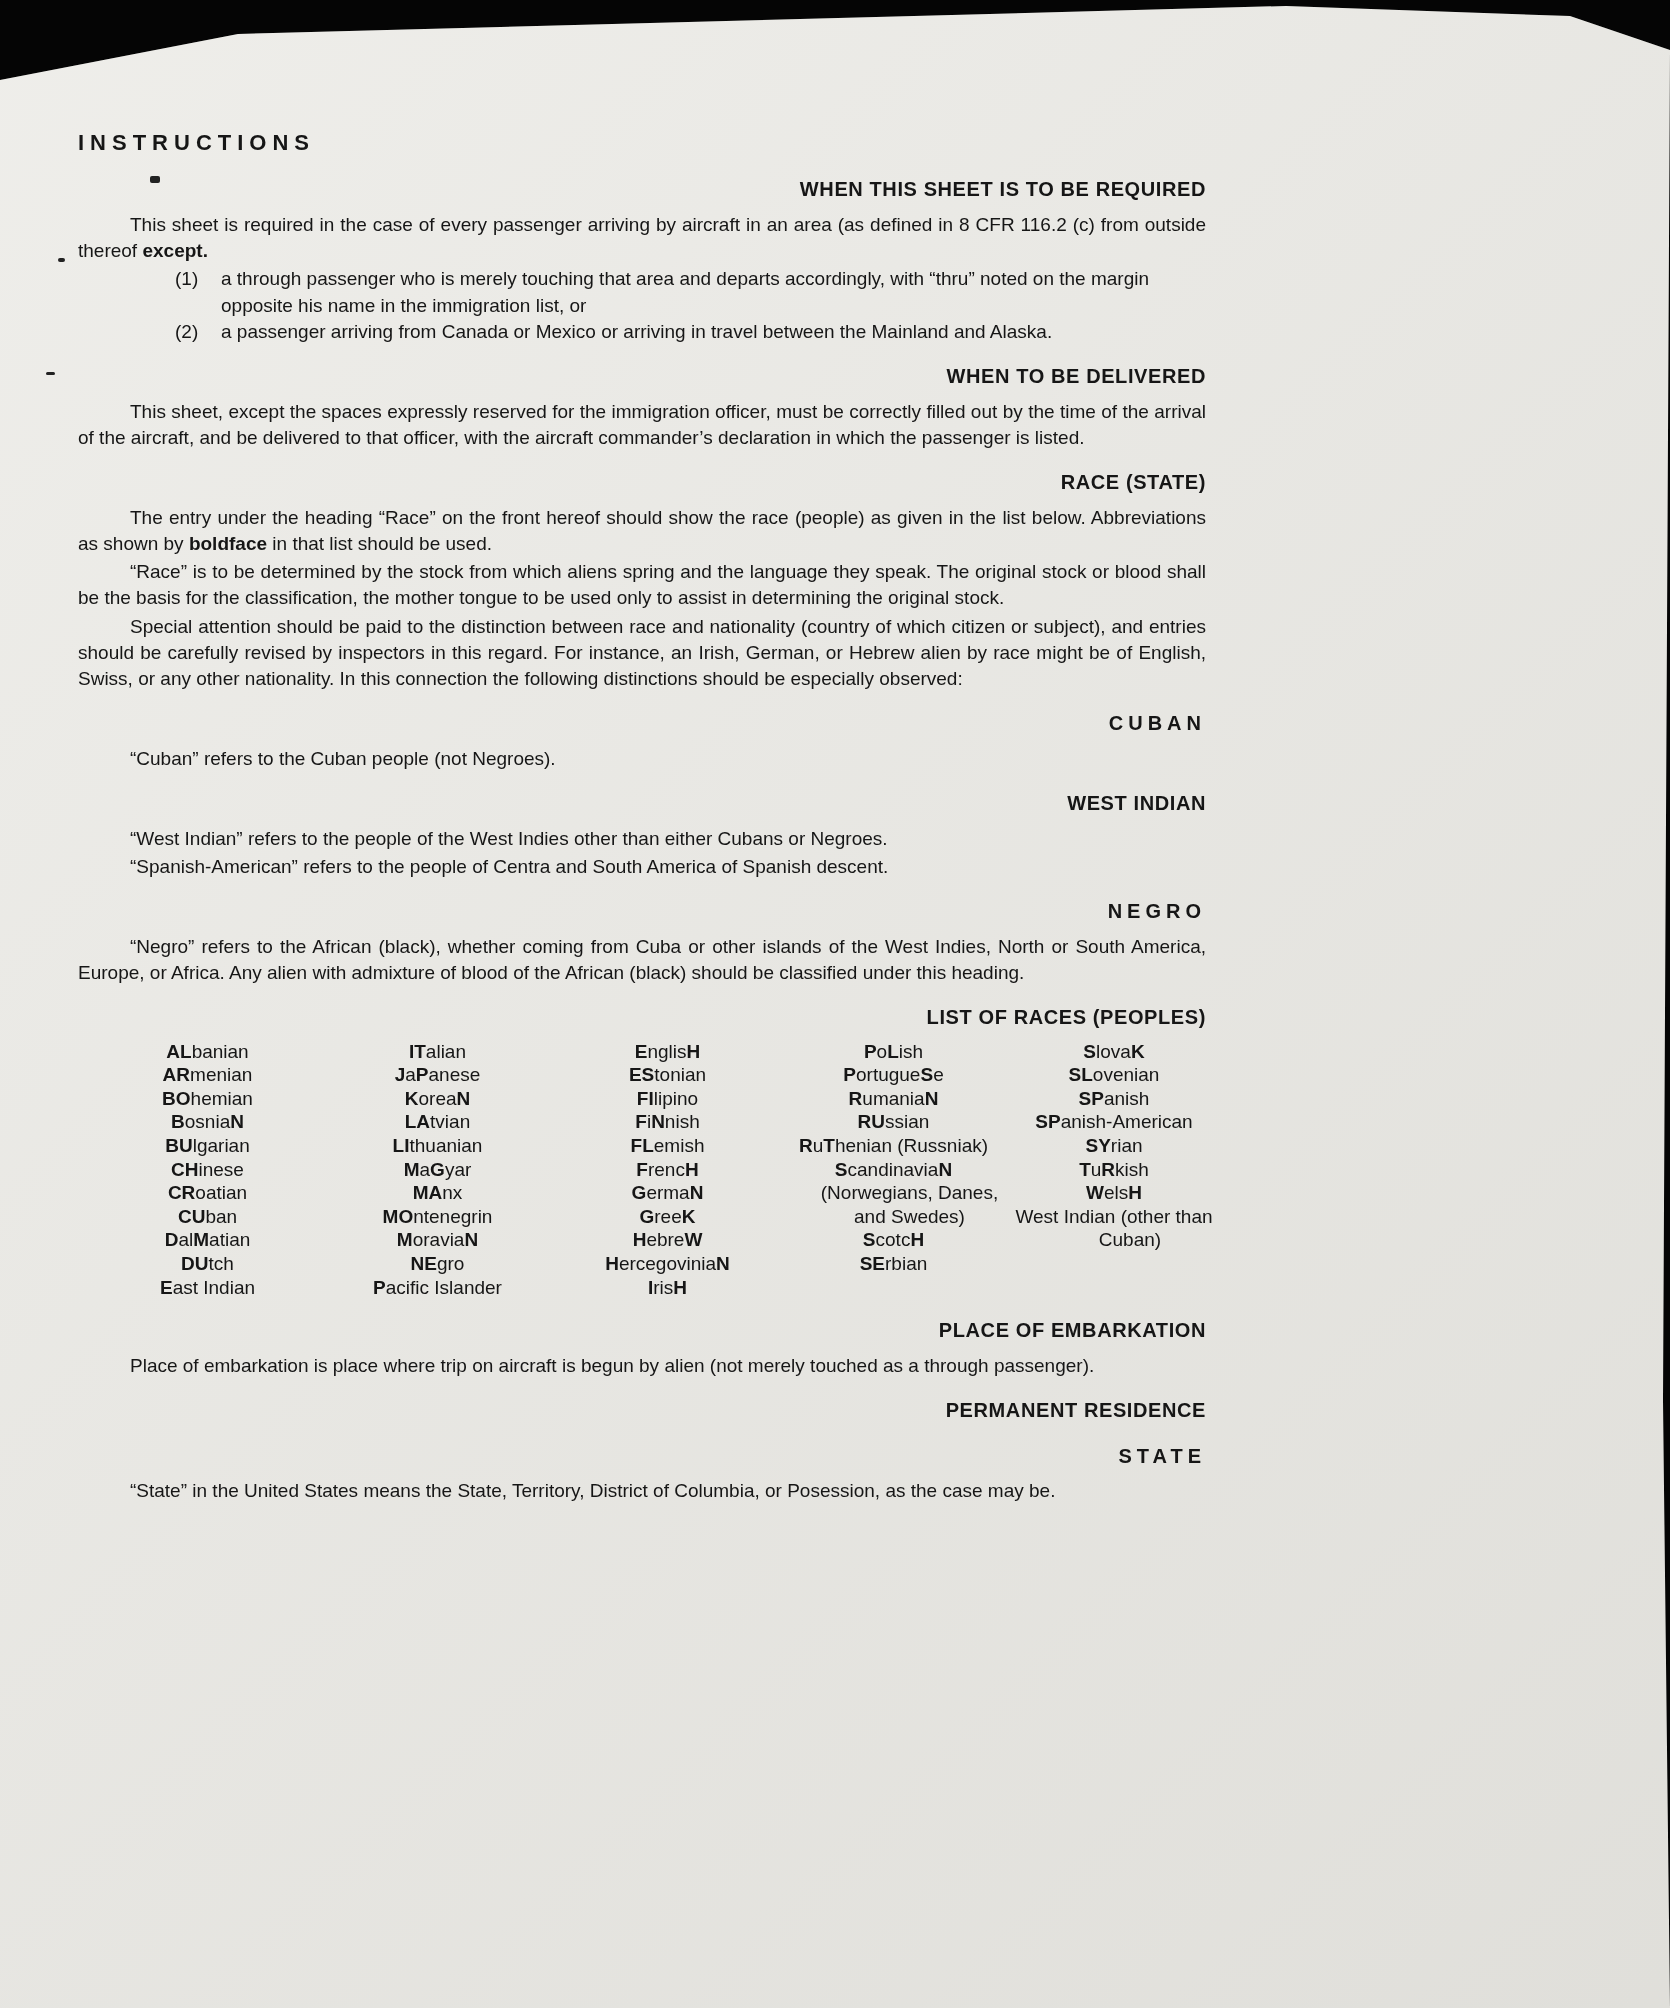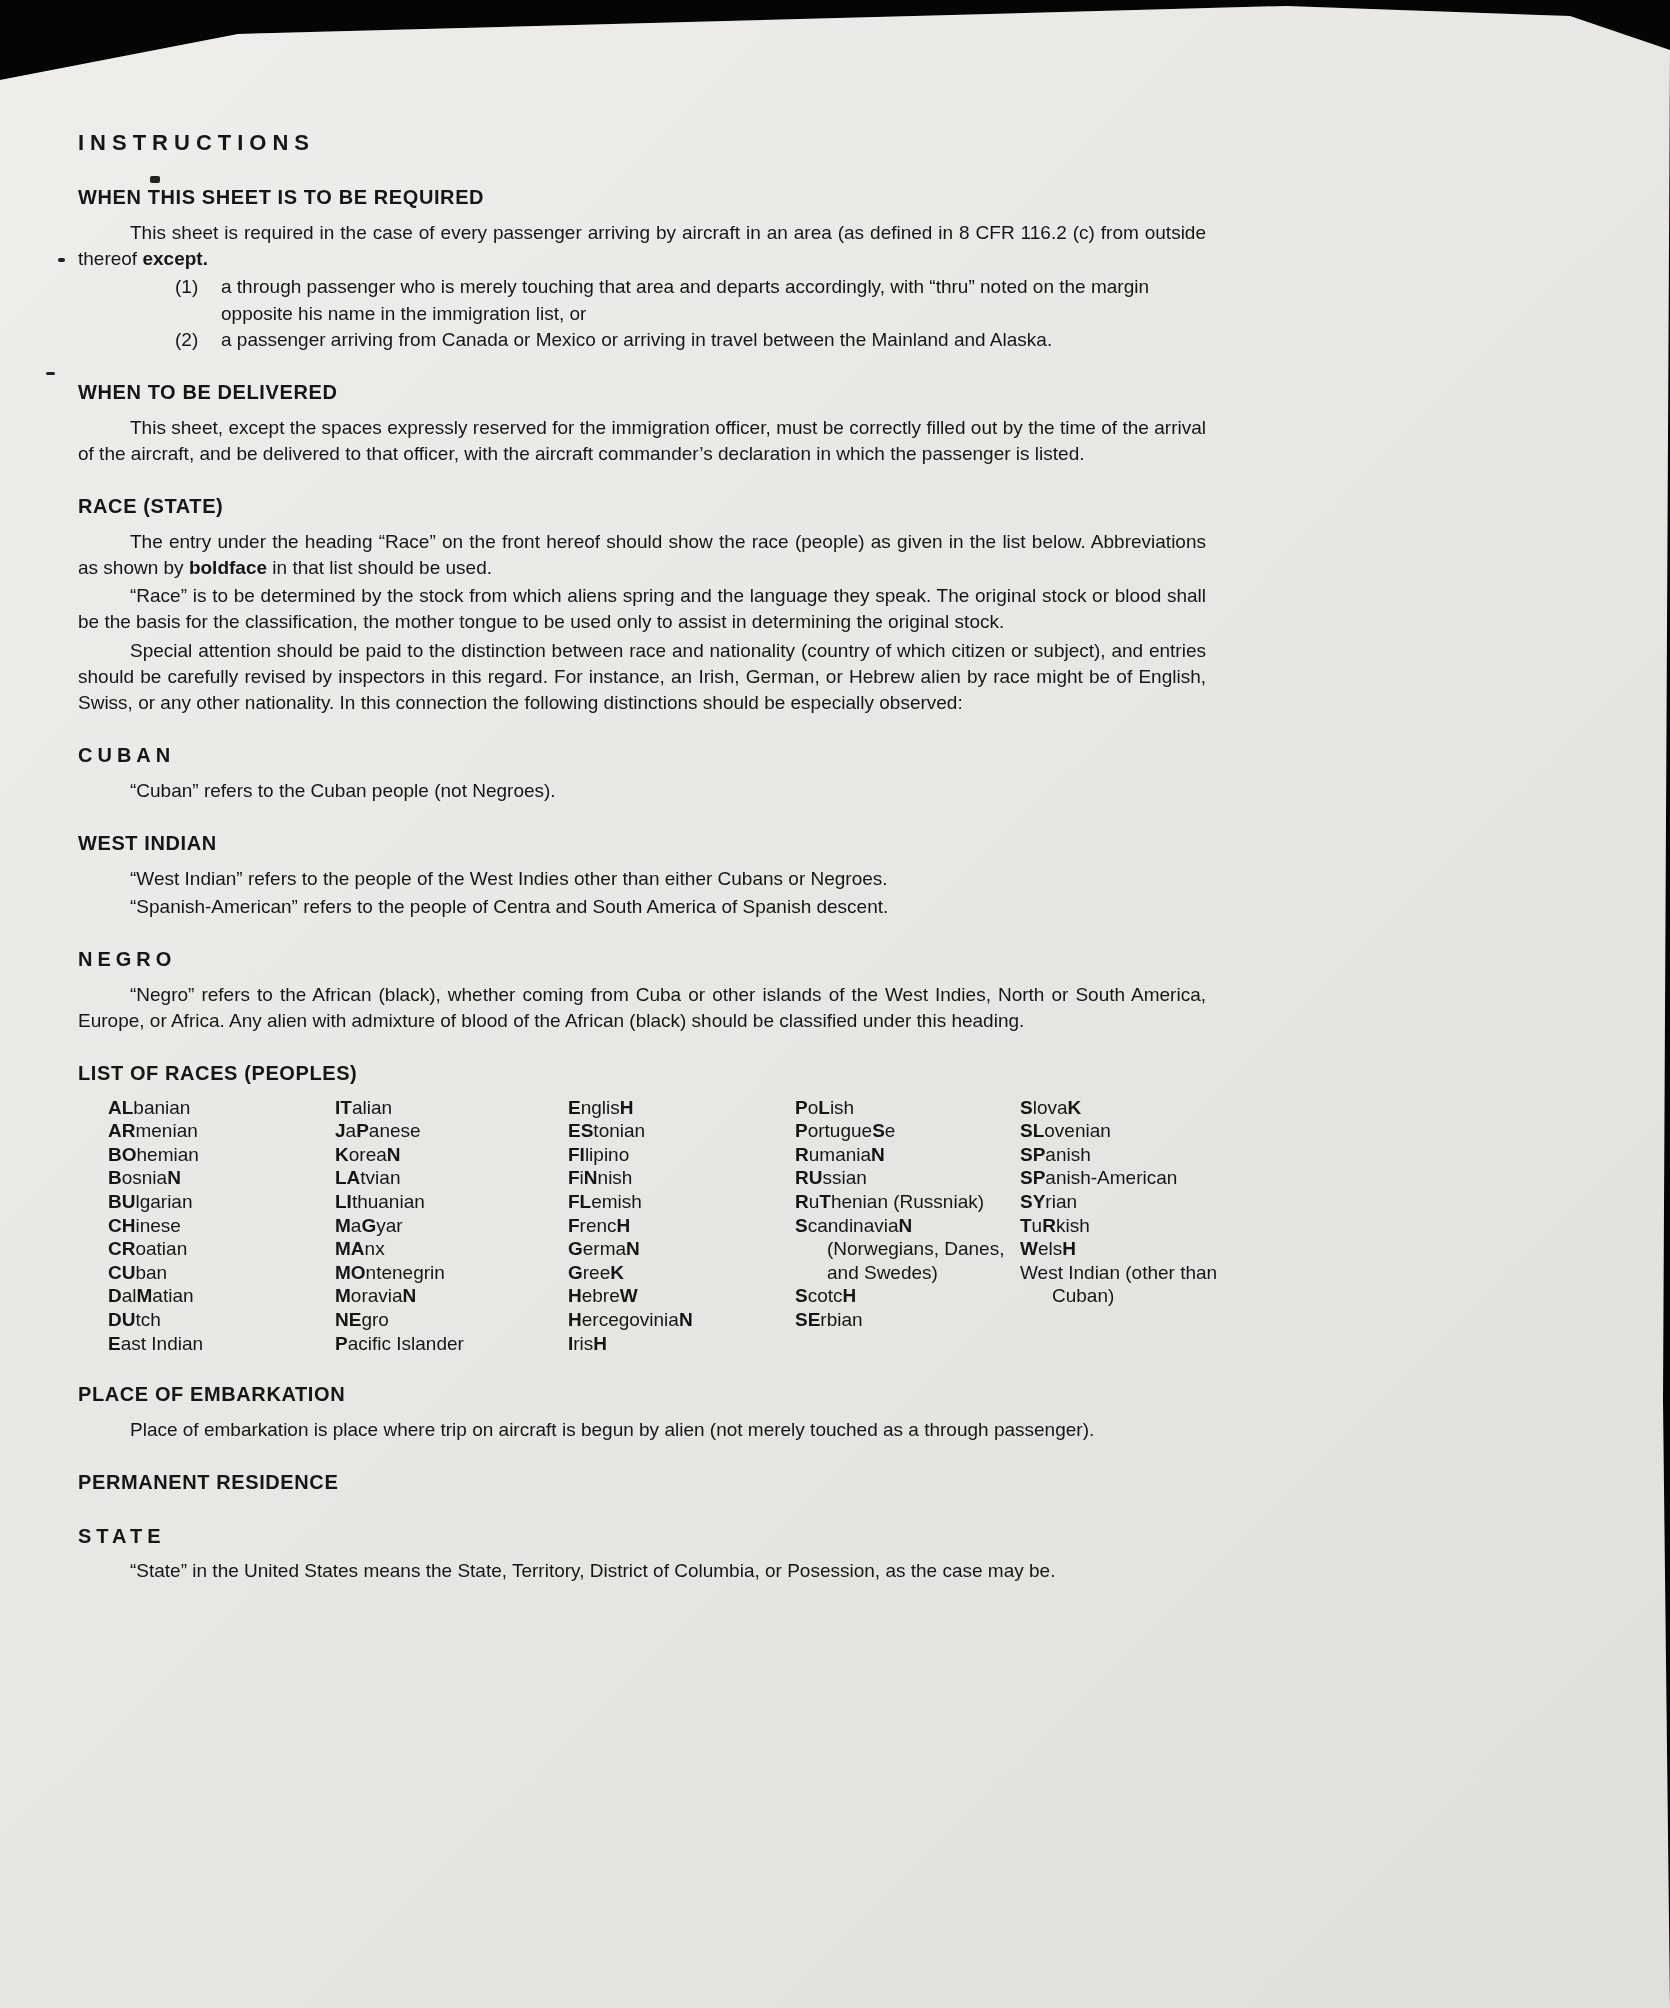--- a/index.html
+++ b/index.html
@@ -20,33 +20,34 @@
   }
   .content {
     position:absolute; left:78px; top:128px; width:1128px;
     color:#161616; font-size:19px; line-height:1.38; z-index:2;
   }
   .title {
     text-align:left; font-size:22px; font-weight:bold; letter-spacing:6px;
     margin-bottom:10px;
   }
   .sechead {
-    text-align:left; font-size:20px; font-weight:bold; letter-spacing:0.6px;
-    margin:26px 0 8px 0;
+    text-align:right; font-size:20px; font-weight:bold; letter-spacing:0.6px;
+    margin:18px 0 8px 0;
   }
   .sechead.spaced { letter-spacing:5px; }
   p.body { text-align:justify; margin-bottom:2px; }
   p.ind { text-indent:52px; }
   .numlist { margin:2px 0 2px 97px; }
   .numrow { display:flex; }
   .numrow .num { width:46px; flex:none; }
   .numrow .itxt { flex:1; }
   .races-grid {
     display:grid; grid-template-columns:227px 233px 227px 225px 216px;
-    margin:8px 0 4px 30px;
+    margin:8px 0 4px 16px;
+    text-align:center;
   }
   .race-col { }
   .race-item {
     font-size:19px; line-height:23.6px;
     padding-left:32px; text-indent:-32px;
   }
   .race-item b { font-weight:bold; }
   .speck { position:absolute; background:#222; border-radius:2px; z-index:3; }
 </style>
 </head>

